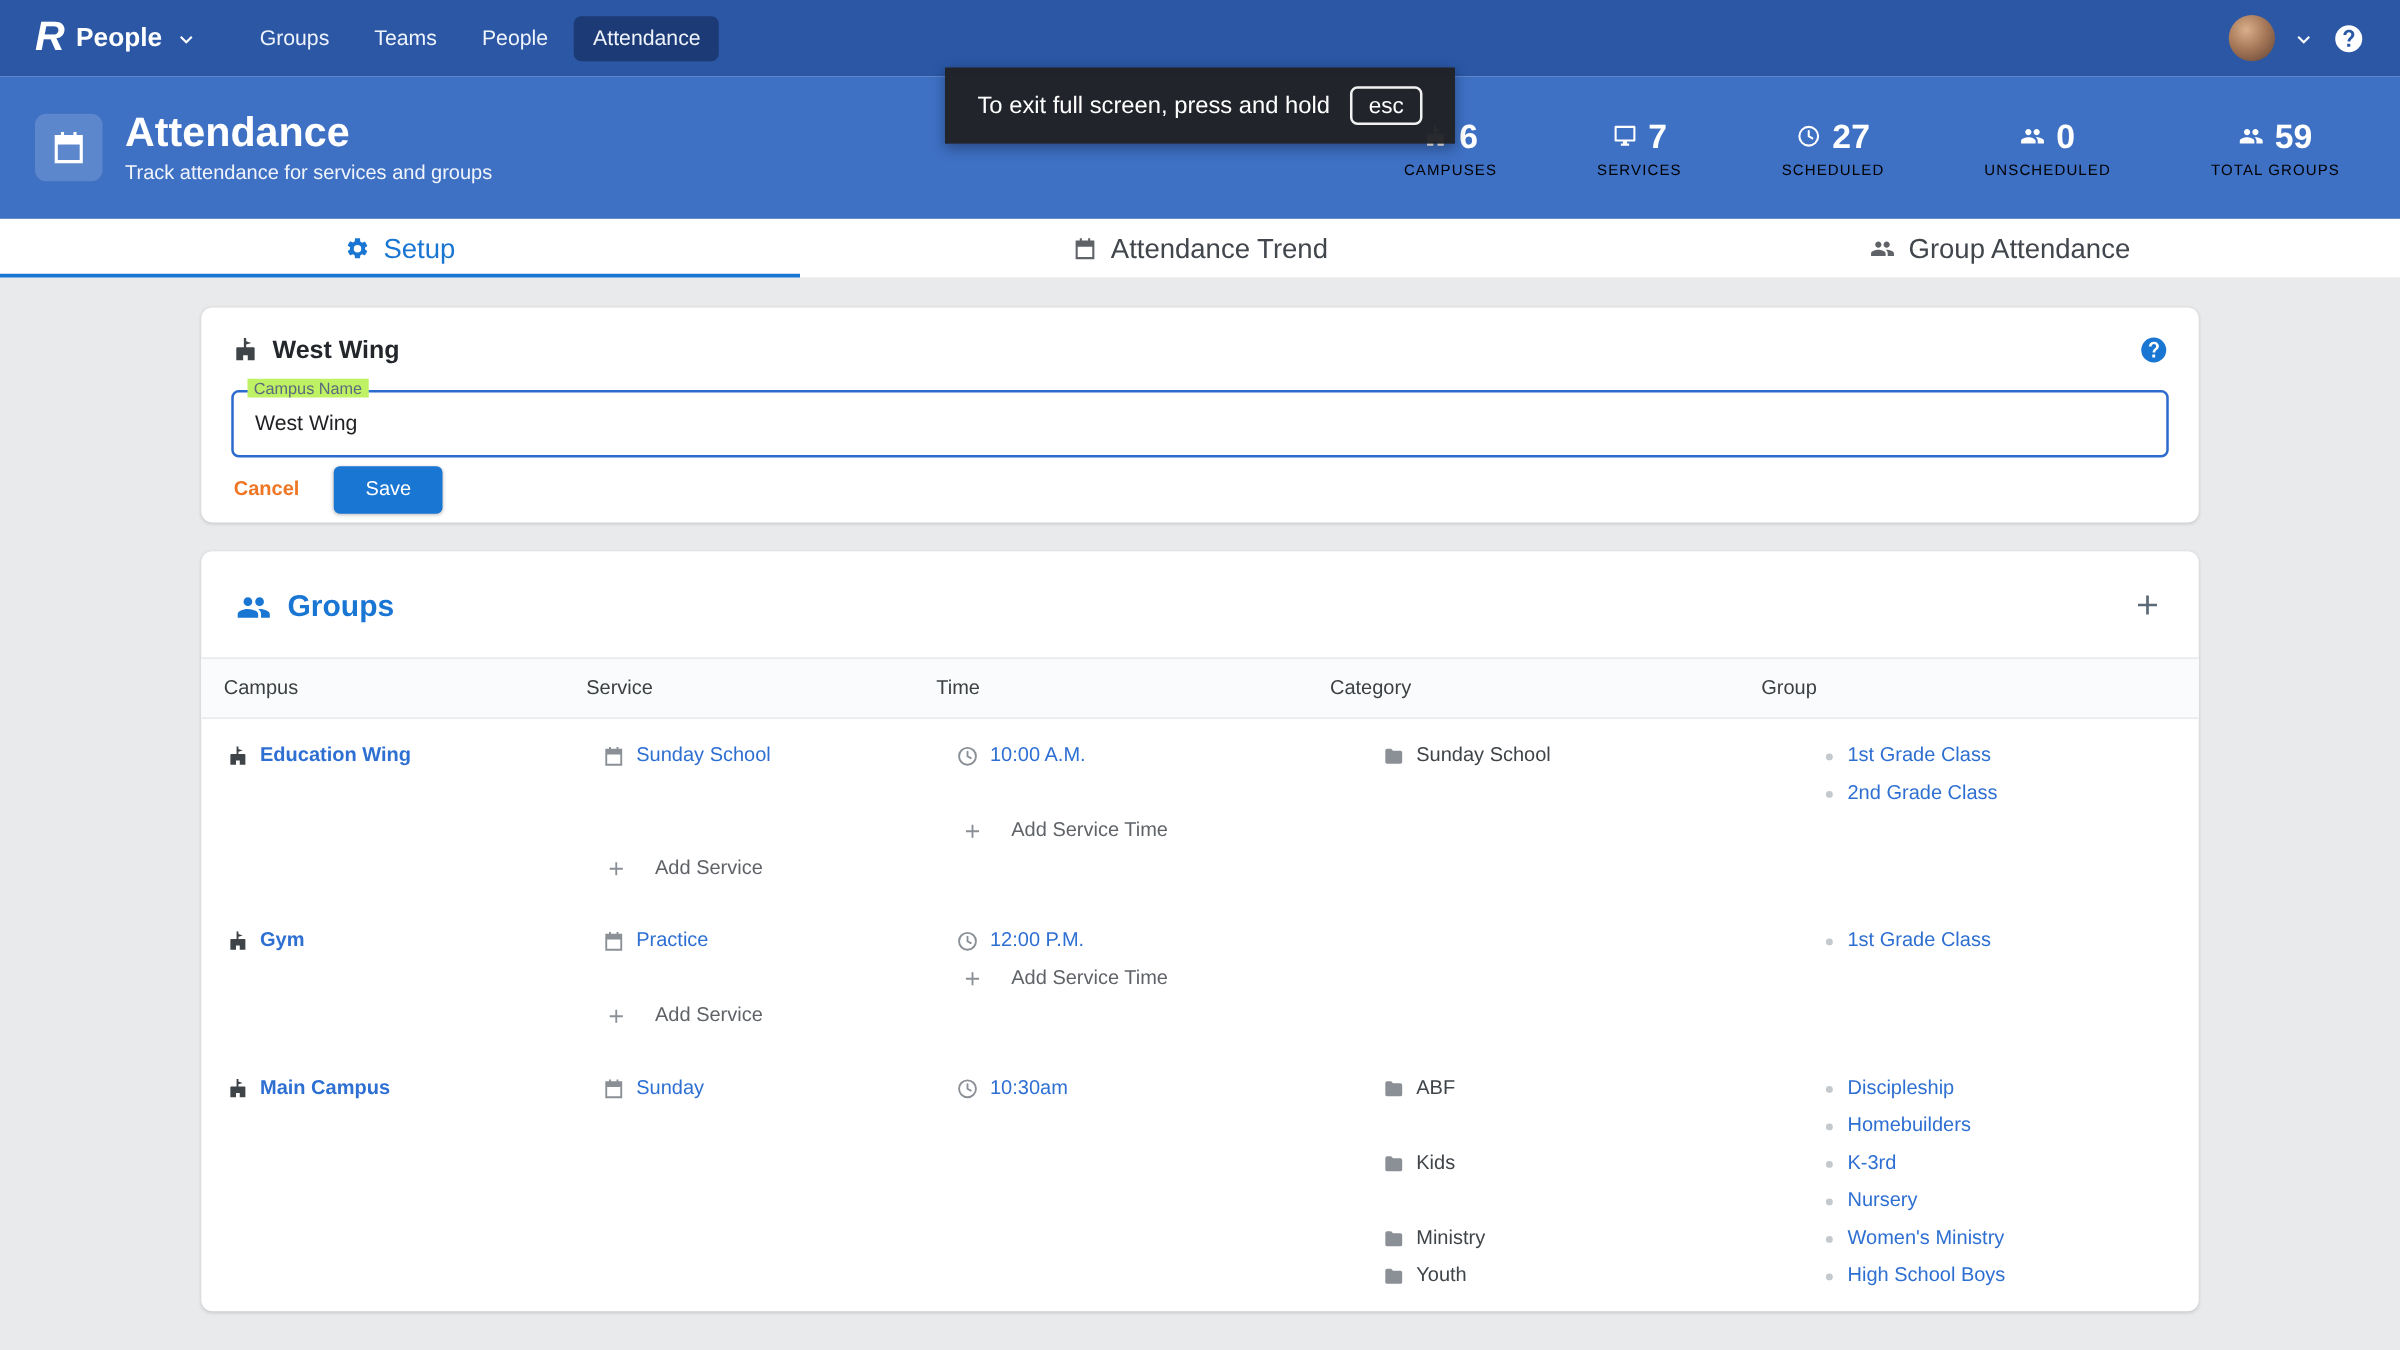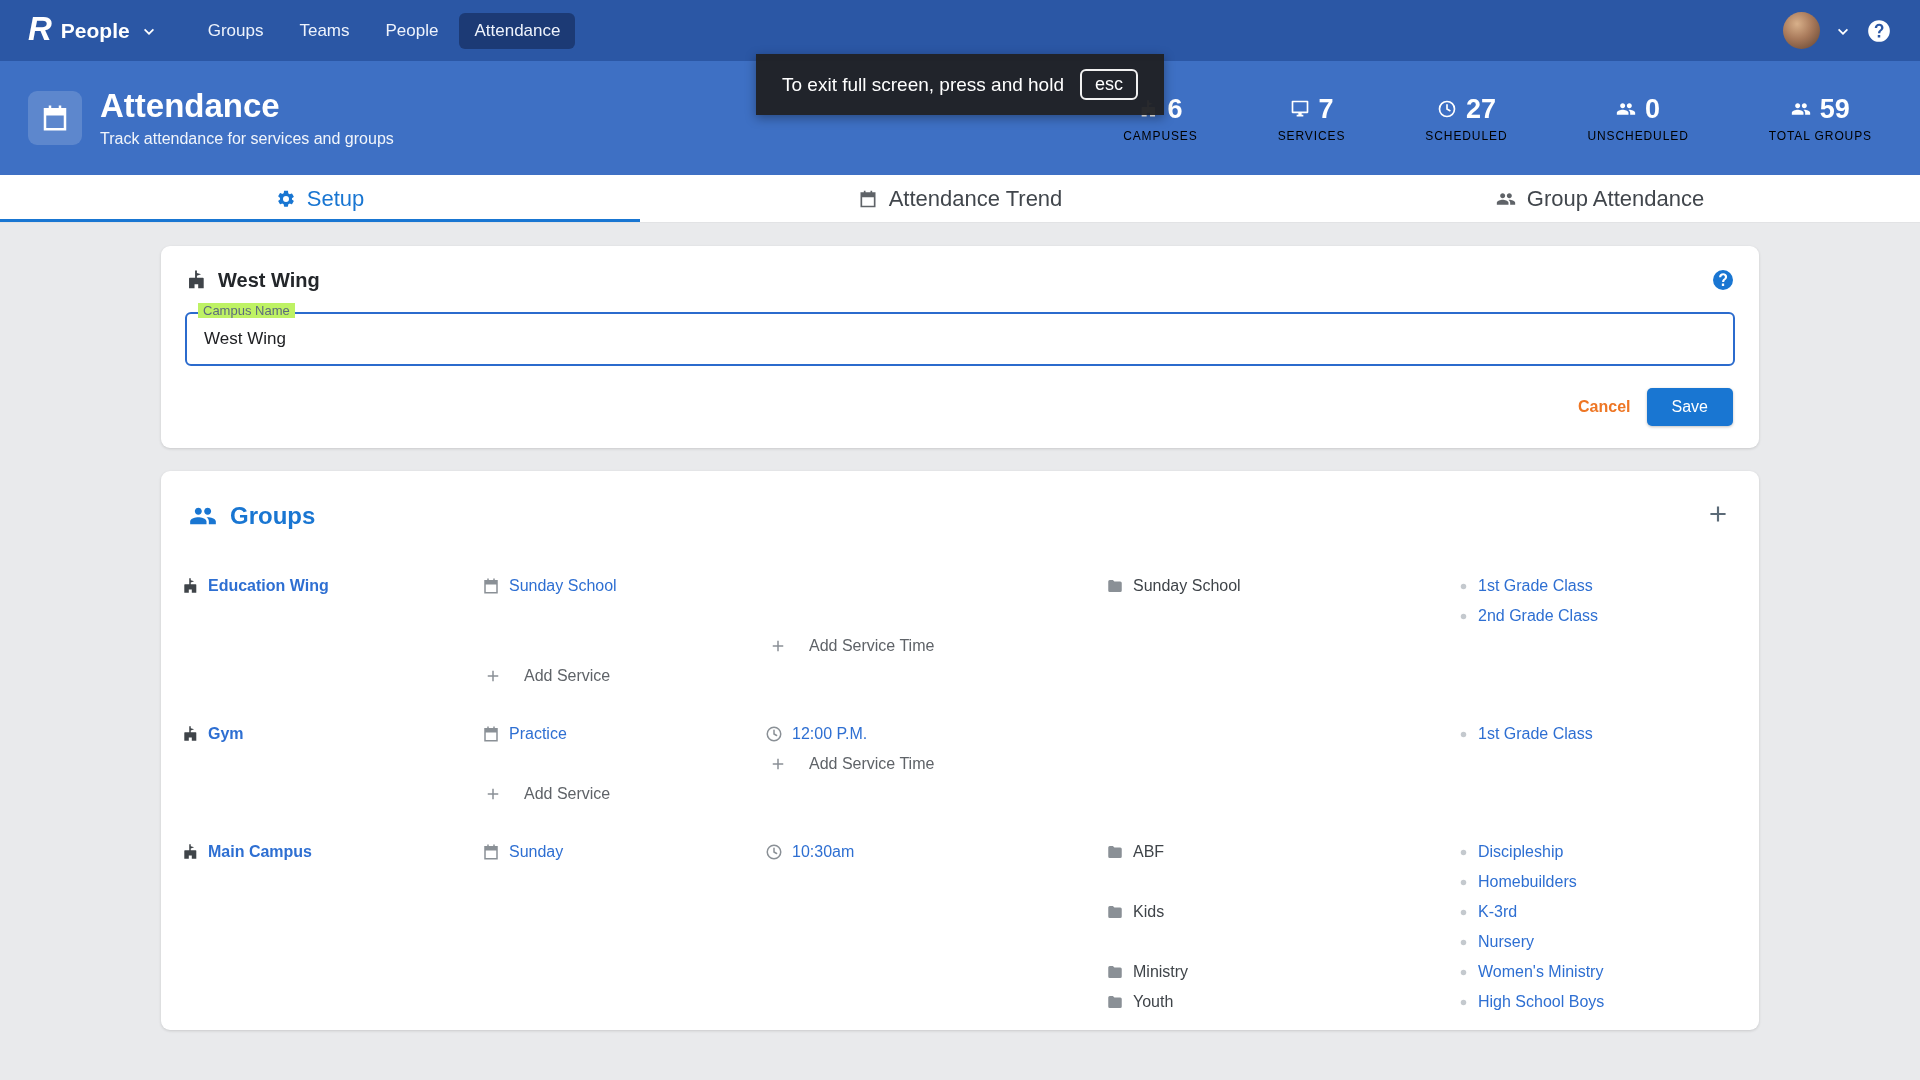--- a/index.html
+++ b/index.html
@@ -44,21 +44,21 @@
   main{width:1598px;margin:0 auto;padding-top:23px;display:flex;flex-direction:column;gap:23px}
   .card{background:#fff;border-radius:9px;box-shadow:0 1px 3px rgba(0,0,0,.14)}
 
   
   .card-head{display:flex;align-items:center;gap:11px;padding:22px 24px 16px}
   .card-title{font-size:20px;font-weight:700;color:#23262a}
   .help-blue{margin-left:auto;cursor:pointer;color:#1976d2}
   .field{position:relative;margin:4px 24px 0}
   .field input{width:100%;height:54px;border:2px solid #2b6bcd;border-radius:6px;padding:0 17px;font-size:17px;color:#202124;font-family:inherit;outline:none;background:#fff}
   .field label{position:absolute;top:-9px;left:13px;background:#bef264;padding:0 5px;font-size:13px;color:#5c6a7d}
-  .actions{display:flex;justify-content:flex-end;align-items:center;gap:16px;padding:22px 26px}
+  .actions{display:flex;align-items:center;gap:28px;padding:7px 26px}
   .btn-cancel{background:none;border:none;font-family:inherit;font-size:16px;font-weight:700;color:#ee7624;cursor:pointer}
   .btn-save{background:#1976d2;color:#fff;border:none;border-radius:5px;font-family:inherit;font-size:16px;font-weight:500;padding:10px 25px;cursor:pointer;box-shadow:0 1px 3px rgba(0,0,0,.25)}
 
   
   .groups-head{display:flex;align-items:center;gap:13px;padding:30px 28px 26px}
   .groups-title{font-size:24px;font-weight:700;color:#1976d2}
   .btn-plus{margin-left:auto;background:none;border:none;color:#5b6a77;cursor:pointer}
 
   .thead{display:grid;grid-template-columns:290px 280px 315px 345px 1fr;align-items:center;height:49px;background:#fafbfc;border-top:1px solid #e4e5e7;border-bottom:1px solid #e4e5e7}
   .th{padding-left:18px;font-size:16px;font-weight:500;color:#3c4043}
@@ -259,40 +259,58 @@
             <path d="M16 11c1.66 0 2.99-1.34 2.99-3S17.66 5 16 5s-3 1.34-3 3 1.34 3 3 3zm-8 0c1.66 0 2.99-1.34 2.99-3S9.66 5 8 5 5 6.34 5 8s1.34 3 3 3zm0 2c-2.33 0-7 1.17-7 3.5V19h14v-2.5C15 14.17 10.33 13 8 13zm8 0c-.29 0-.62.02-.97.05 1.16.84 1.97 1.97 1.97 3.45V19h6v-2.5c0-2.33-4.67-3.5-7-3.5z"></path>
           </svg>
         </span>
       <span class="groups-title">Groups</span>
       <button class="btn-plus"><span class="icon i26">
             <svg viewBox="0 0 24 24" fill="currentColor">
               <path d="M11 5h2v6h6v2h-6v6h-2v-6H5v-2h6V5z"></path>
             </svg>
           </span></button>
     </div>
+    <div class="thead" id="thead">
+        <div class="th">Campus</div>
+        <div class="th">Service</div>
+        <div class="th">Time</div>
+        <div class="th">Category</div>
+        <div class="th">Group</div>
+      </div>
     <div id="tbody">
         <div class="trow">
     <div class="a-campus">
             <div class="line">
               <span class="icon i18 dark">
                 <svg viewBox="0 0 24 24" fill="currentColor">
                   <path d="M11 1.5h2v2.8l4.5 1.5L13 7.3v2.2h6.5a.9.9 0 0 1 .9.9V21h-6v-4.5h-4V21h-6V10.4a.9.9 0 0 1 .9-.9H11V1.5z"></path>
                 </svg>
               </span>
               <a class="campus-link">Education Wing</a>
             </div>
           </div>
     <div class="a-service">
             <div class="line">
               <span class="icon i18 gray">
                 <svg viewBox="0 0 24 24" fill="currentColor">
                   <path d="M7 2h2v2h6V2h2v2h4v18H3V4h4V2zm12 8H5v10h14V10z"></path>
                 </svg>
               </span>
               <a class="link">Sunday School</a>
+            </div>
+          </div>
+    <div class="a-time">
+            <div class="line">
+              <span class="icon i18 gray">
+                <svg viewBox="0 0 24 24" fill="none" stroke="currentColor" stroke-width="2">
+                  <circle cx="12" cy="12" r="9"></circle>
+                  <path d="M12 7v5l3.5 2" stroke-linecap="round"></path>
+                </svg>
+              </span>
+              <a class="link">10:00 A.M.</a>
             </div>
           </div>
     <div class="a-catgrp">
             <div class="catrow">
        <div class="cat-cell">
                 <span class="icon i18 gray">
                   <svg viewBox="0 0 24 24" fill="currentColor">
                     <path d="M3 6a2 2 0 0 1 2-2h4.2l2 2H19a2 2 0 0 1 2 2v10a2 2 0 0 1-2 2H5a2 2 0 0 1-2-2V6z"></path>
                   </svg>
                 </span>

